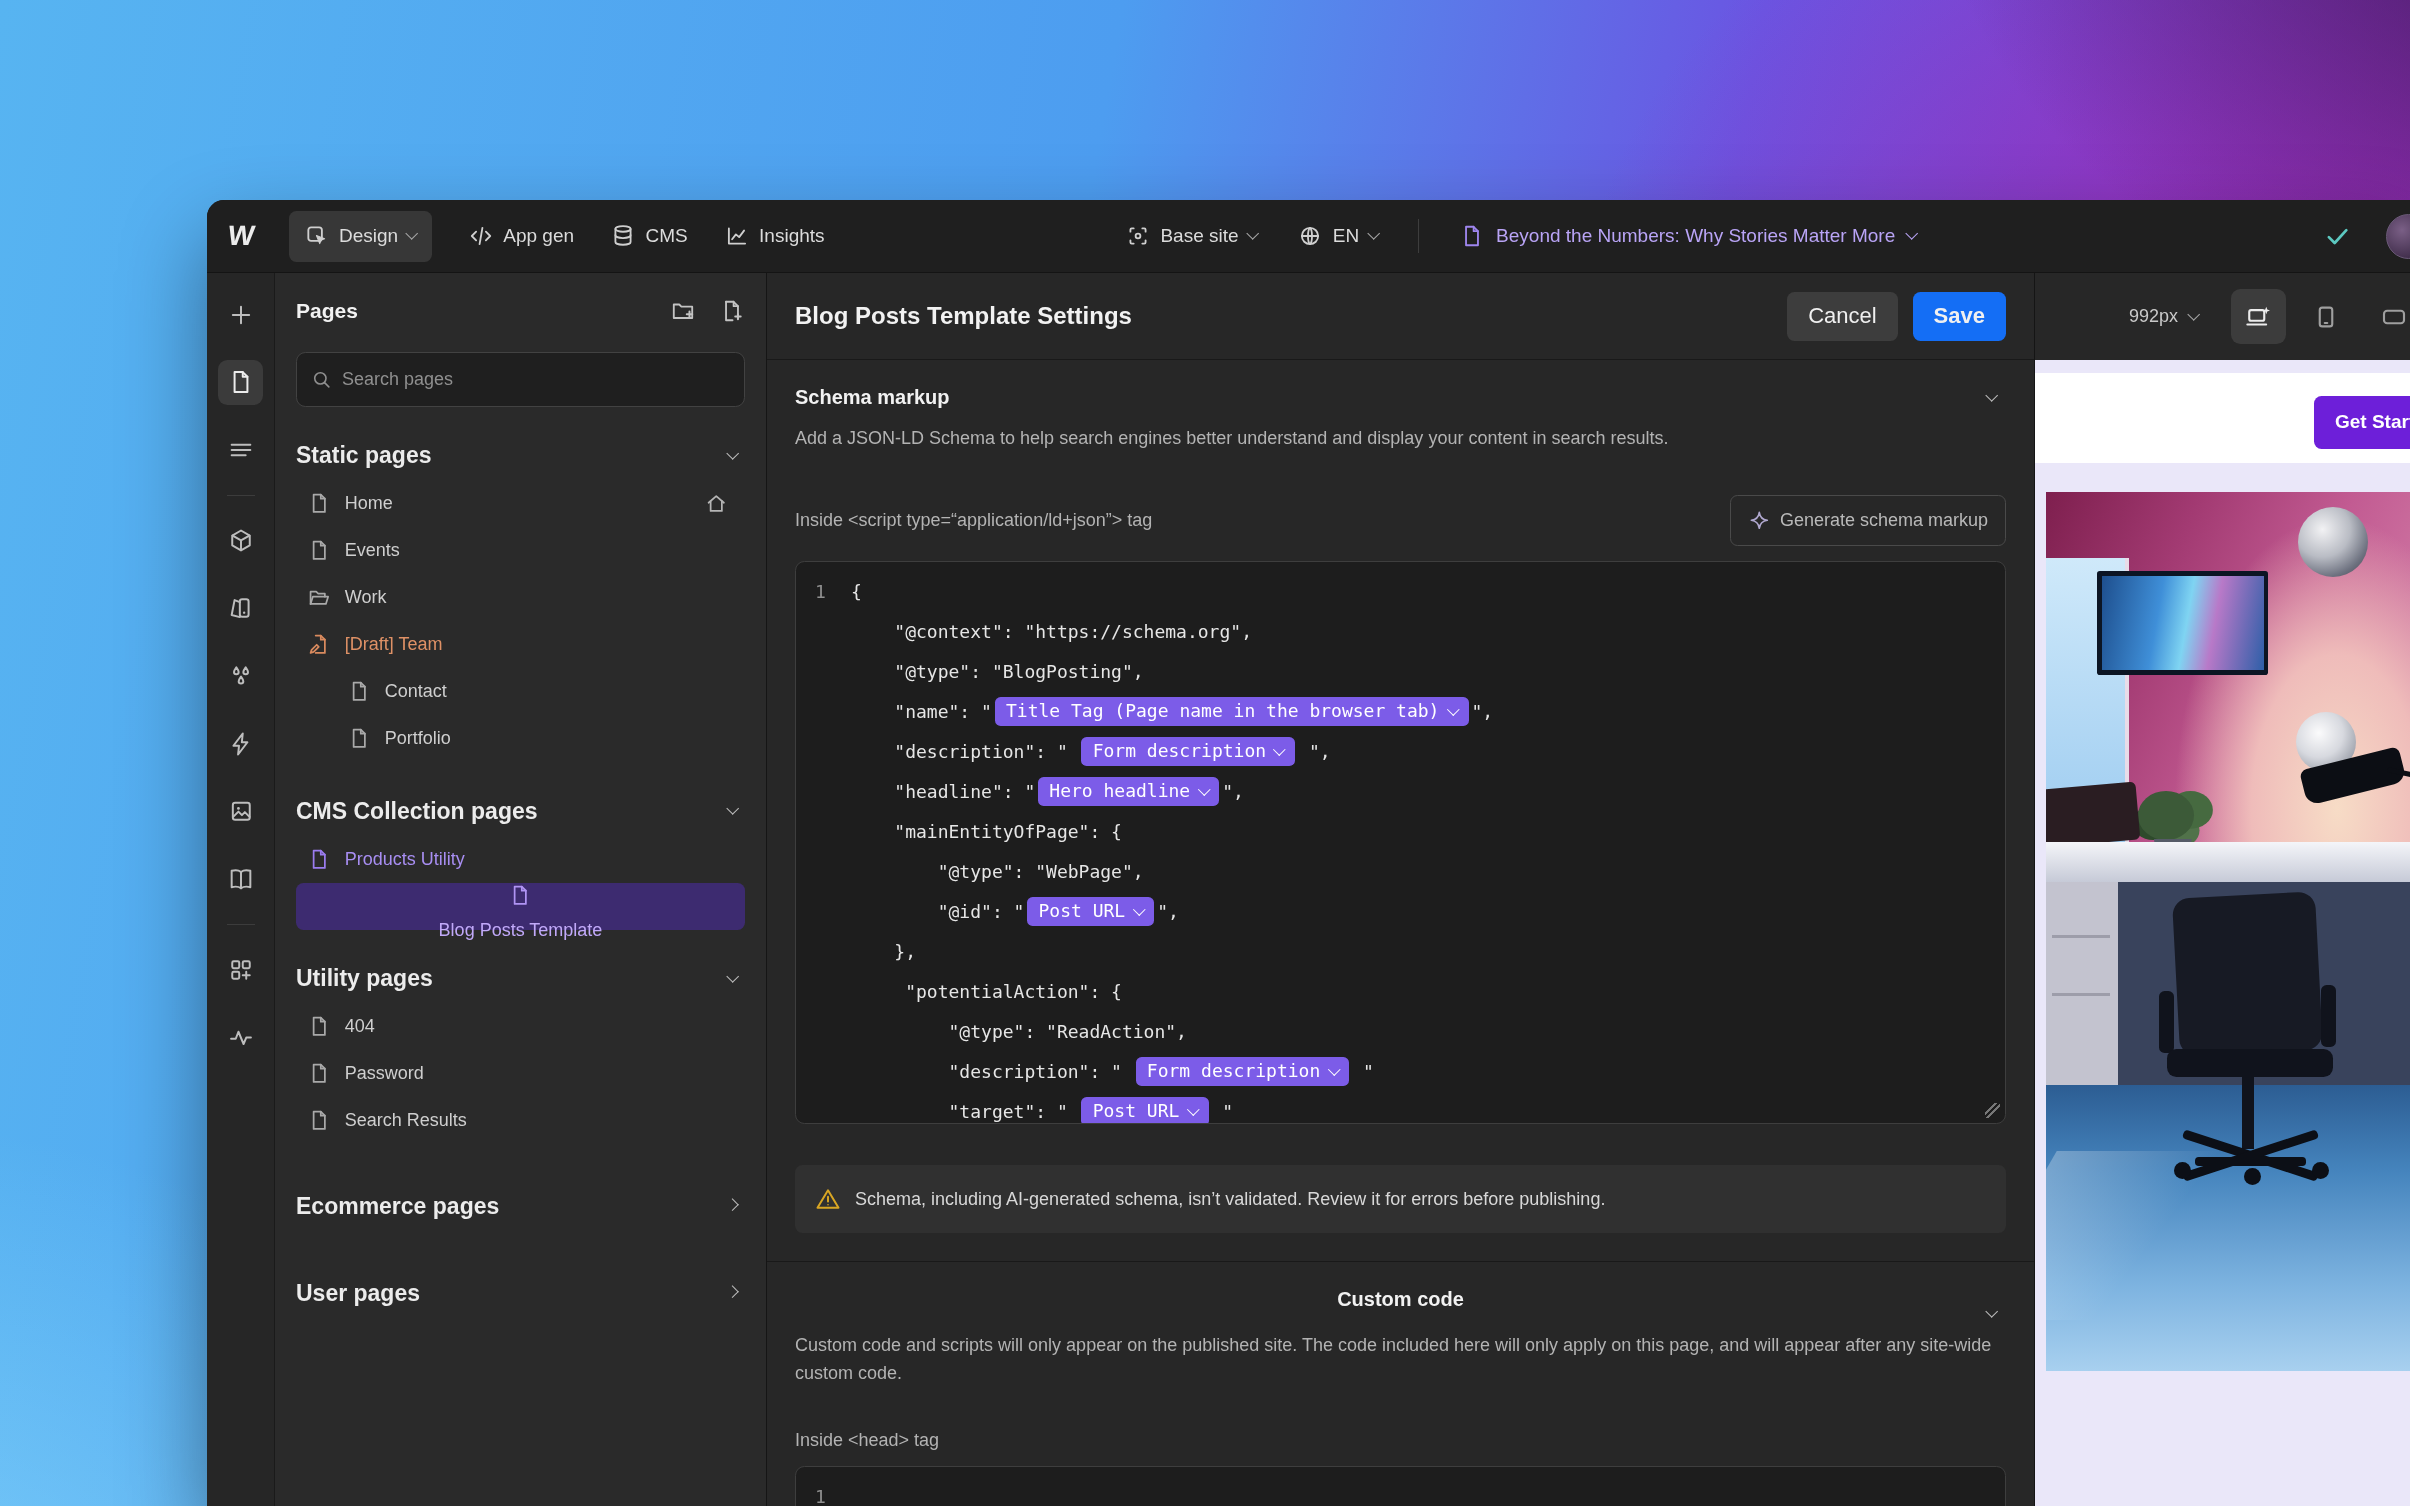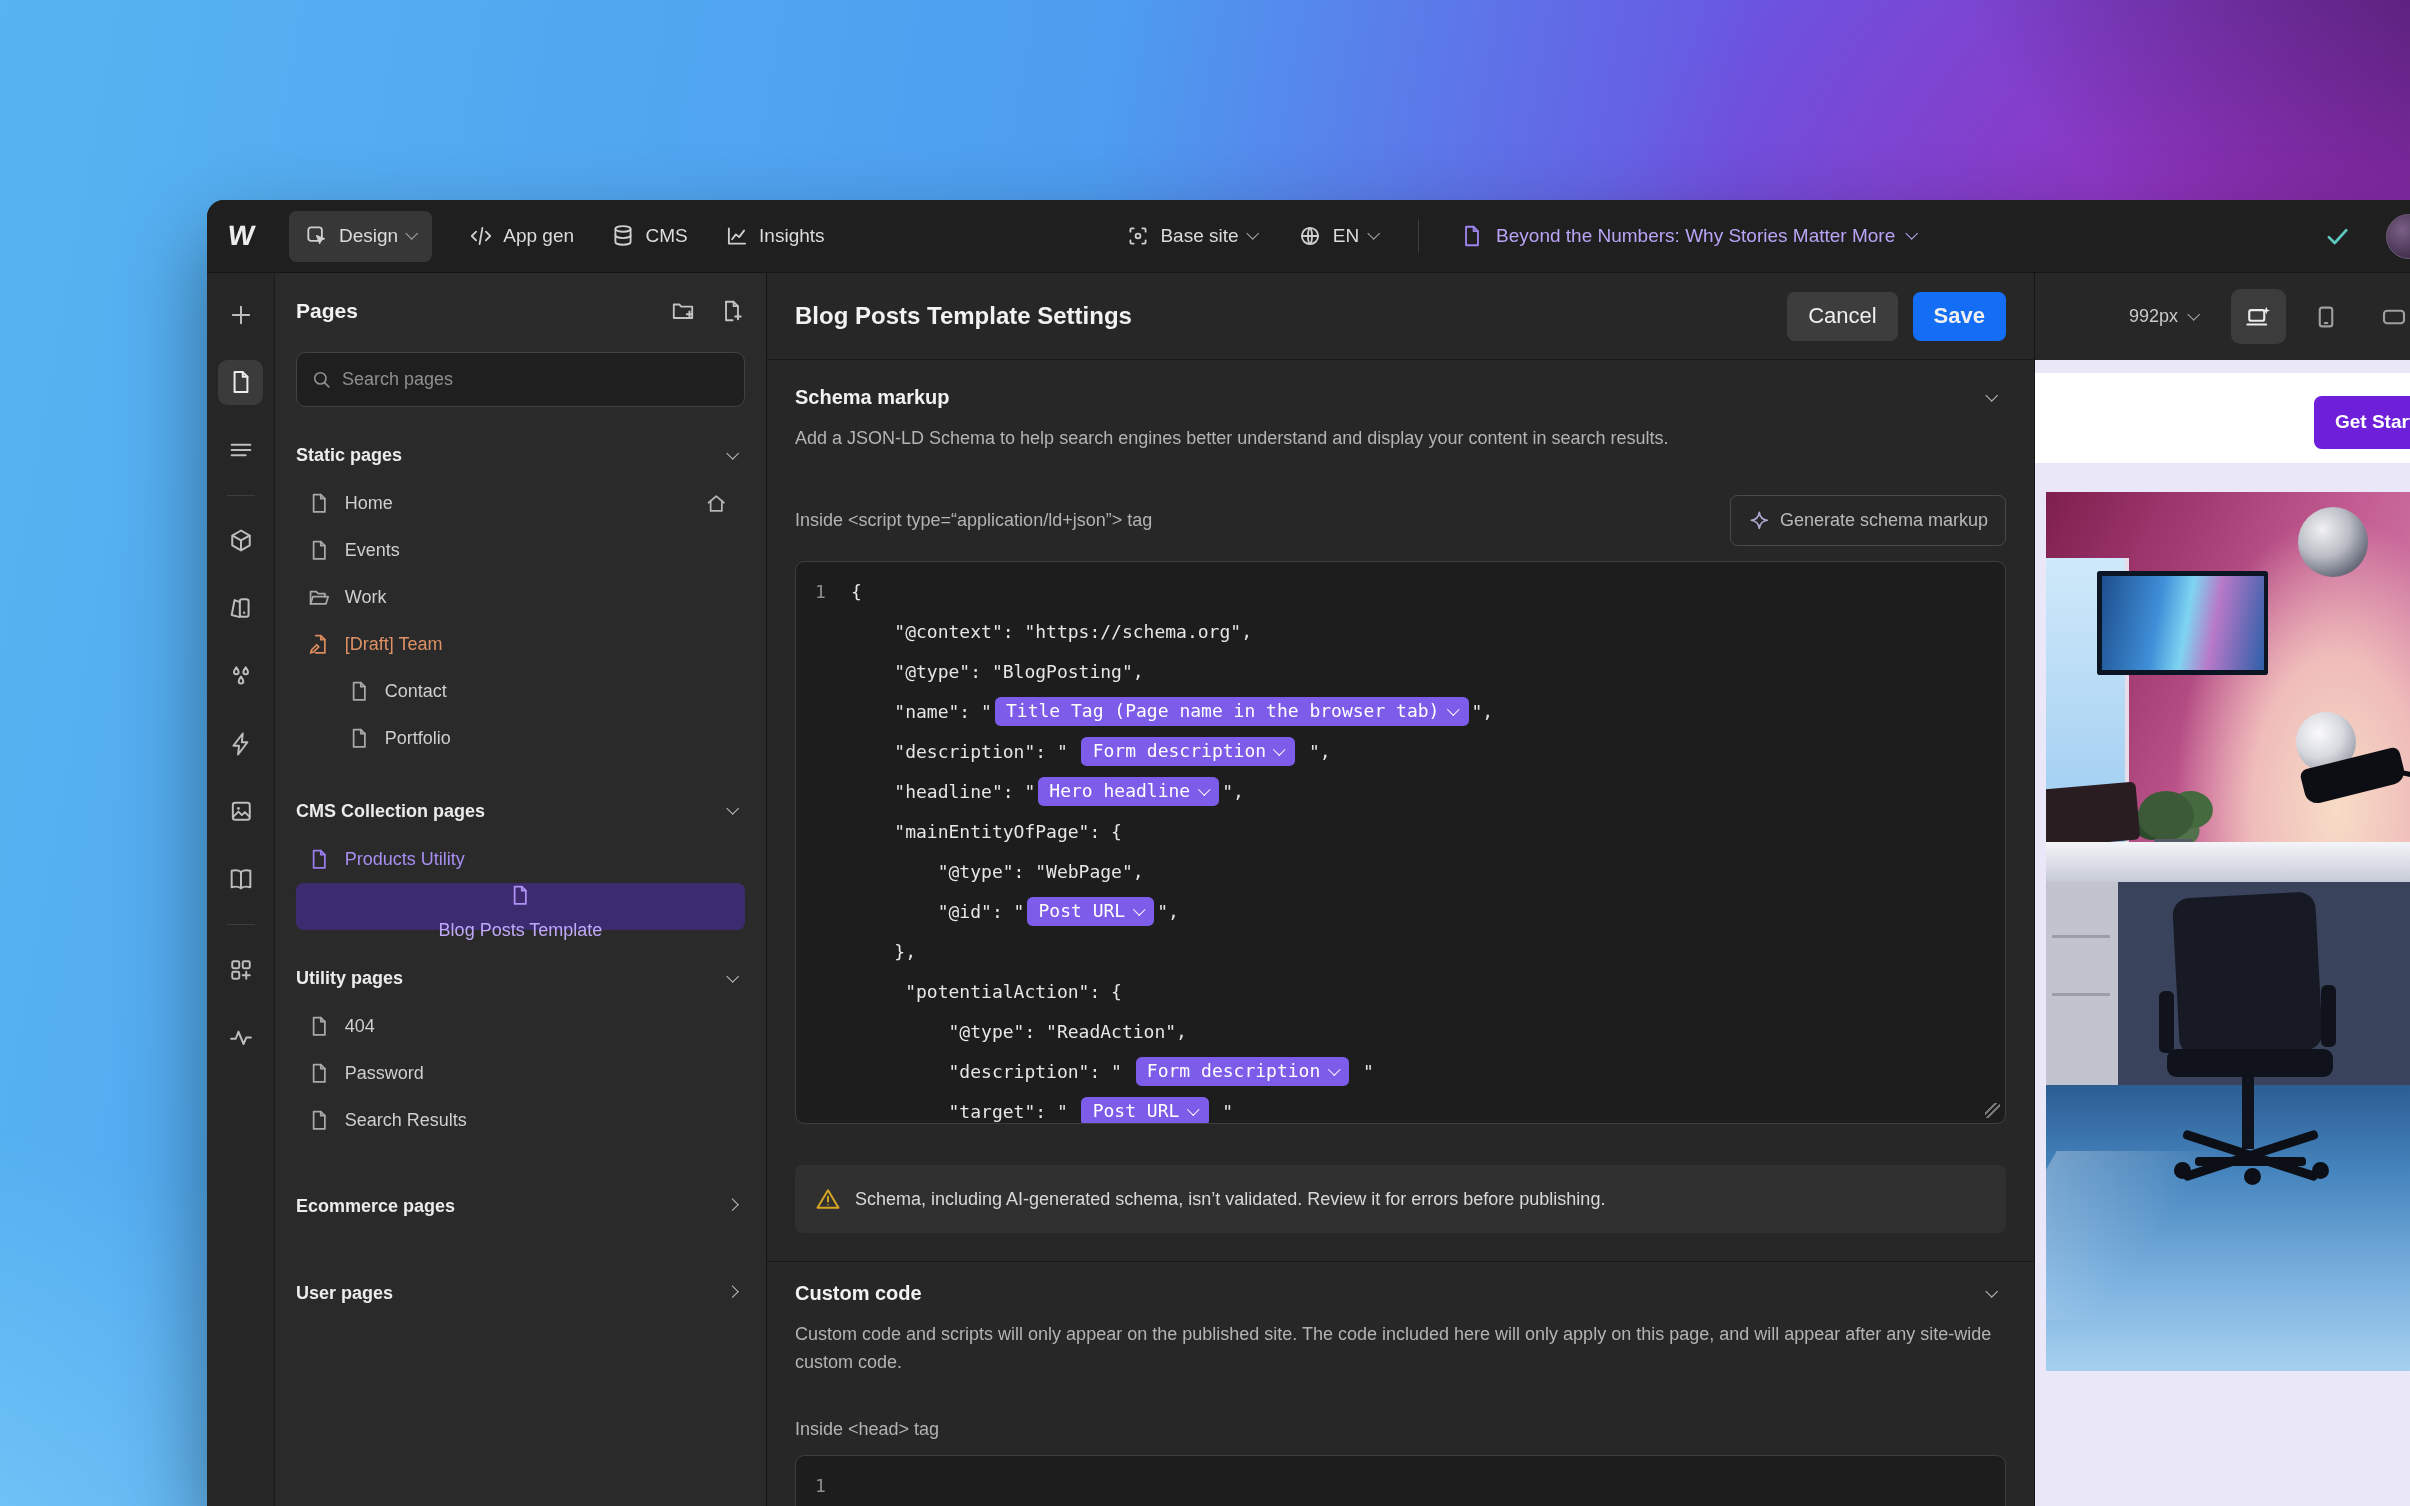--- a/index.html
+++ b/index.html
@@ -47,21 +47,21 @@
   .pages { width:492px; background:#2a2a2a; border-right:0.9px solid #151515; padding:24.5px 21px 0; }
   .pages-head { display:flex; align-items:center; }
   .pages-head h2 { font-size:21px; font-weight:700; color:#f2f2f2; }
   .pages-head .tools { margin-left:auto; display:flex; gap:22.6px; color:#c3c3c3; }
   .pages-head .tools .icon { width:26px; height:26px; }
   .search { margin-top:28px; height:55px; background:#1f1f1f; border:0.9px solid #424242; border-radius:9.4px; display:flex; align-items:center; padding:0 13px; gap:9.4px; }
   .search .icon { width:22.6px; height:22.6px; color:#8f8f8f; }
   .search input { flex:1; background:transparent; border:none; outline:none; color:#d8d8d8; font-size:18px; font-family:"Liberation Sans",sans-serif; }
   .search input::placeholder { color:#8f8f8f; }
   .sec-row { display:flex; align-items:center; height:49px; margin-top:24.5px; }
-  .sec-row h3 { font-size:18px; font-weight:700; color:#ececec; }
+  .sec-row h3 { font-size:23px; font-weight:700; color:#ececec; }
   .sec-row .chev { margin-left:auto; margin-right:7.5px; border-color:#bdbdbd; }
   .sec-row .chev.right { transform:rotate(-45deg); }
   .pg-item { display:flex; align-items:center; height:47px; gap:13px; padding:0 11.3px; border-radius:7.5px; font-size:18px; color:#cfcfcf; }
   .pg-item .icon { width:24.5px; height:24.5px; color:#a9a9a9; flex:0 0 auto; }
   .pg-item .trail { margin-left:auto; margin-right:5.6px; color:#b5b5b5; }
   .pg-item.indent { margin-left:40px; }
   .pg-item.draft { color:#df9166; }
   .pg-item.draft .icon { color:#d98a5e; }
   .pg-item.purple { color:#a88ef2; }
   .pg-item.purple .icon { color:#9a7cef; }
@@ -94,21 +94,21 @@
   .code-text { white-space:pre; display:flex; align-items:center; }
   .chip { display:inline-flex; align-items:center; background:#7c5ce8; color:#fff; border-radius:5.6px; padding:3.8px 11.3px 4.7px; margin:0 2.8px; }
   .chip-chev { width:8.5px; height:8.5px; border-right:1.9px solid #fff; border-bottom:1.9px solid #fff; transform:rotate(45deg); display:inline-block; margin-left:9.4px; margin-top:-3.8px; }
   .resize-handle { position:absolute; right:4.7px; bottom:4.7px; width:15px; height:15px;
     background:linear-gradient(135deg, transparent 0 6.6px, #777 6.6px 8.5px, transparent 8.5px 11.3px, #777 11.3px 13px, transparent 13px); }
 
   .warn { margin-top:41px; background:#303030; border-radius:7.5px; height:68px; display:flex; align-items:center; gap:13px; padding:0 19px; }
   .warn .icon { width:28px; height:28px; color:#d9a623; flex:0 0 auto; }
   .warn span { font-size:18px; color:#d8d8d8; }
   .full-divider { height:0.9px; background:#191919; margin:28px -28px 0; }
-  .custom-head { margin-top:20px; }
+  .custom-head { margin-top:26px;flex-direction:column; }
   .editor.short { height:104px; }
 
   
   .canvas-col { flex:1; display:flex; flex-direction:column; background:#eae7f9; min-width:0; }
   .device-bar { height:87px; flex:0 0 auto; background:#272727; display:flex; align-items:center; padding-left:94px; overflow:hidden; }
   .bp-label { font-size:18px; color:#c9c9c9; display:flex; align-items:center; gap:11.3px; }
   .dev-btn { width:55px; height:55px; border-radius:9.4px; display:flex; align-items:center; justify-content:center; color:#9f9f9f; flex:0 0 auto; }
   .dev-btn .icon { width:30px; height:30px; }
   .dev-btn.active { background:#3c3c3c; color:#ececec; margin-left:32px; }
   .dev-btn + .dev-btn { margin-left:13px; }

